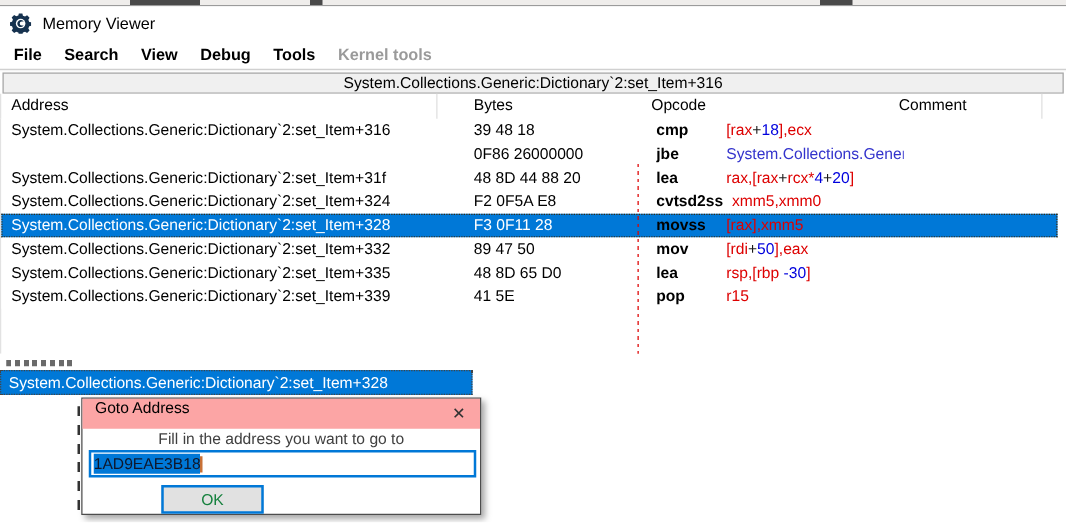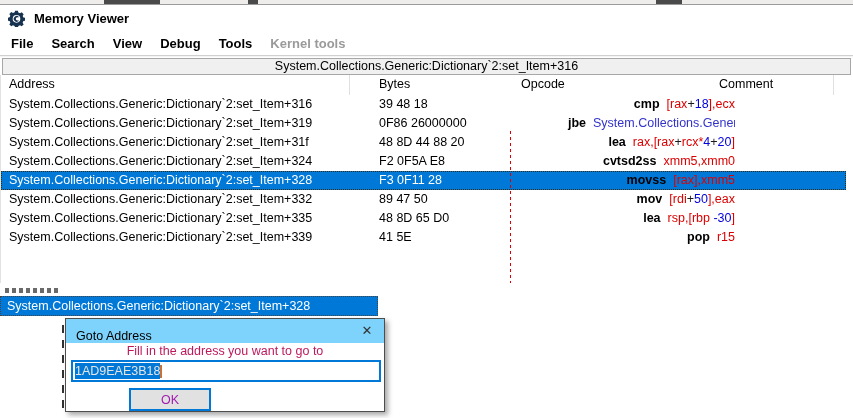--- a/index.html
+++ b/index.html
@@ -11,68 +11,68 @@
   }
   
   .top-sliver { position:absolute; left:0; top:0; width:853px; height:4px; background:#efedeb; }
   .top-sliver .mark { position:absolute; top:0; height:4px; background:#4a4a4a; }
 
   
   .mainwin { position:absolute; left:0; top:4px; width:853px; height:279px;
     background:#fff; border-top:1px solid #9b9b9b; overflow:hidden; }
   .titlebar { position:relative; height:26px; display:flex; align-items:center; padding-left:8px; background:#fff; }
   .app-icon { width:17px; height:17px; margin-right:9px; }
-  .titlebar .title { font-size:13px; color:#000;font-weight:bold; }
+  .titlebar .title { font-size:13px; color:#000; }
   .menubar { height:24px; display:flex; align-items:center; padding-left:2px; background:#fff;font-weight:bold; }
   .menu-item { padding:3px 9px; font-size:13px; color:#000; }
   .menu-item.disabled { color:#9a9a9a; }
   .sepline { height:0; border-top:1px solid #d0d0d0; box-shadow:0 1px 0 #f4f4f4; }
 
   .symheader { margin:2px 2px 0 2px; height:17px; background:#f0f0f0; border:1px solid #a7a7a7;
     text-align:center; line-height:15px; font-size:12.5px; color:#000; }
 
   .colheader { position:relative; height:20px; background:#fff; border-left:1px solid #e2e2e2; }
   .colheader .col { position:absolute; top:2px; font-size:12.5px; color:#000; }
   .col-sep { position:absolute; top:0; height:20px; width:1px; background:#e0e0e0; }
 
   .rows { position:relative; height:188px; overflow:hidden; border-left:1px solid #e2e2e2; }
   .row { position:relative; height:19px; line-height:19px; width:845px; background:#fff; white-space:nowrap; }
   .row .addr  { position:absolute; left:8px;  width:362px; overflow:hidden; color:#000; }
   .row .bytes { position:absolute; left:378px; width:135px; overflow:hidden; color:#000; }
-  .row .opc   { position:absolute; left:536px; width:198px; overflow:hidden;text-align:right; }
+  .row .opc   { position:absolute; left:524px; width:198px; overflow:hidden; }
   .row .mn { display:inline-block; min-width:56px; padding-right:7px; font-weight:bold; color:#000; }
   .row.sel { background:#0078d7; outline:1px dotted #3a2c10; outline-offset:-1px; }
   .row.sel .addr, .row.sel .bytes { color:#fff; }
   .r { color:#dd0000; } .b { color:#0000dd; } .k { color:#1a1a1a; } .j { color:#3333cc; }
   .jumpline { position:absolute; left:510px; top:27px; width:1px; height:161px;
     background:repeating-linear-gradient(to bottom,#dd0000 0 3px,transparent 3px 6px); }
 
   
   .dots-fragment { position:absolute; left:5px; top:288px; width:53px; height:5px;
     background:repeating-linear-gradient(to right,#6a6a6a 0 4px,transparent 4px 7px); }
   .sel-fragment { position:absolute; left:0; top:296px; width:378px; height:20px;
     background:#0078d7; color:#fff; line-height:20px; padding-left:7px;
     outline:1px dotted #444; outline-offset:-1px; font-size:12.5px; white-space:nowrap; overflow:hidden; }
   .edge-ticks { position:absolute; left:62px; top:325px; width:2px; height:84px;
     background:repeating-linear-gradient(to bottom,#333 0 8px,transparent 8px 15px); }
 
   
   .dialog { position:absolute; left:65px; top:318px; width:320px; height:94px;
     background:#fff; border:1px solid #4d4d4d; box-shadow:3px 3px 5px rgba(0,0,0,.35); }
-  .dlg-titlebar { position:relative; height:24px; display:flex; align-items:flex-end; background:#7dd3fc; }
+  .dlg-titlebar { position:relative; height:24px; display:flex; align-items:flex-start; background:#fca5a5; }
   .dlg-title { padding-left:10px; font-size:12.5px; color:#000; }
   .dlg-close { position:absolute; right:8px; top:3px; width:18px; height:18px; text-align:center;
     line-height:18px; font-size:13px; color:#333; }
-  .dlg-prompt { text-align:center; font-size:12.5px; color:#be185d; margin-top:1px; }
+  .dlg-prompt { text-align:center; font-size:12.5px; color:#404040; margin-top:1px; }
   .dlg-input { position:absolute; left:5px; top:41px; width:310px; height:22px;
     border:2px solid #0078d7; background:#fff; line-height:18px; font-size:12.5px; padding-left:2px; white-space:nowrap; }
-  .dlg-input .selected-text { background:#0078d7; color:#e5e5e5; padding:1px 0; }
+  .dlg-input .selected-text { background:#0078d7; color:#0f172a; padding:1px 0; }
   .dlg-input .caret { display:inline-block; width:2px; height:13px; background:#c87137; vertical-align:middle; }
   .btn { position:absolute; top:69px; height:23px; background:#e1e1e1; text-align:center;
-    line-height:20px; font-size:12.5px; color:#a21caf; }
+    line-height:20px; font-size:12.5px; color:#15803d; }
   .btn-ok { left:63px; width:82px; border:2px solid #0078d7; }
   .btn-cancel { left:163px; width:78px; border:1px solid #adadad;margin-top:34px; }
 </style>
 </head>
 <body>
 
 <div class="screen">
 
   <div class="top-sliver">
     <div class="mark" style="left:104px;width:56px;"></div>
@@ -117,21 +117,20 @@
       <span class="col-sep" style="left:832px"></span>
     </div>
 
     <div class="rows">
         <div class="row">
           <span class="addr">System.Collections.Generic:Dictionary`2:set_Item+316</span>
           <span class="bytes">39 48 18</span>
           <span class="opc"><span class="mn">cmp</span><span class="r">[rax</span><span class="k">+</span><span class="b">18</span><span class="r">],</span><span class="r">ecx</span></span>
         </div>
         <div class="row">
-          <span class="addr">System.Collections.Generic:Dictionary`2:set_Item+319</span>
           <span class="bytes">0F86 26000000</span>
           <span class="opc"><span class="mn">jbe</span><span class="j">System.Collections.Gener</span></span>
         </div>
         <div class="row">
           <span class="addr">System.Collections.Generic:Dictionary`2:set_Item+31f</span>
           <span class="bytes">48 8D 44 88 20</span>
           <span class="opc"><span class="mn">lea</span><span class="r">rax,[rax</span><span class="k">+</span><span class="r">rcx*</span><span class="b">4</span><span class="k">+</span><span class="b">20</span><span class="r">]</span></span>
         </div>
         <div class="row">
           <span class="addr">System.Collections.Generic:Dictionary`2:set_Item+324</span>

